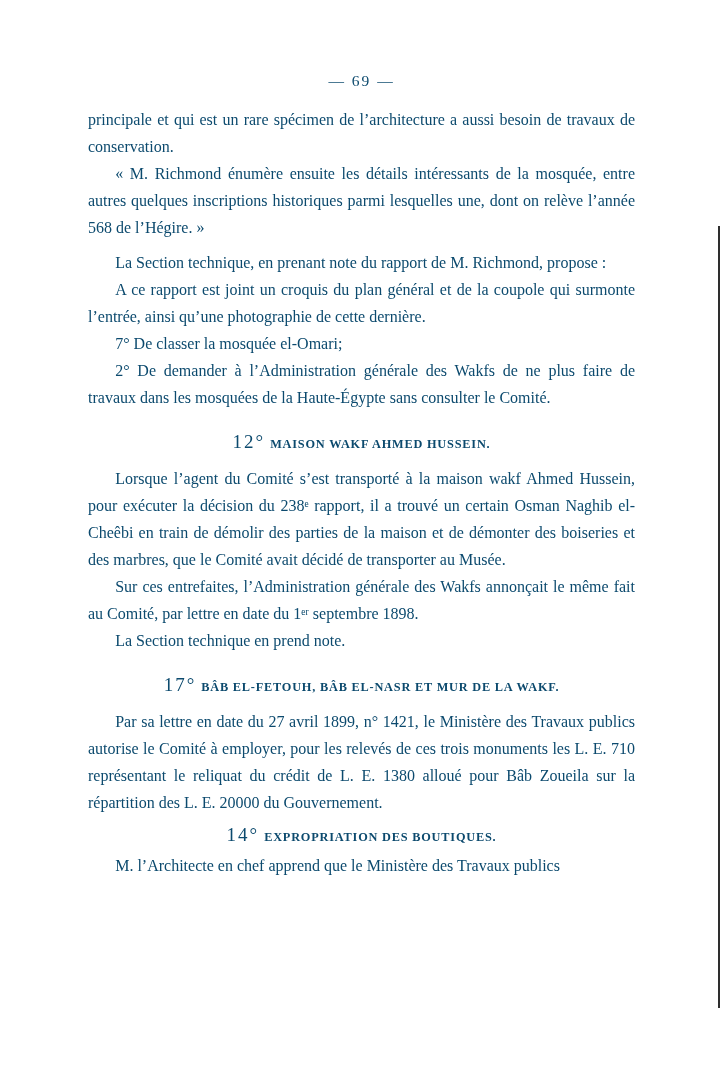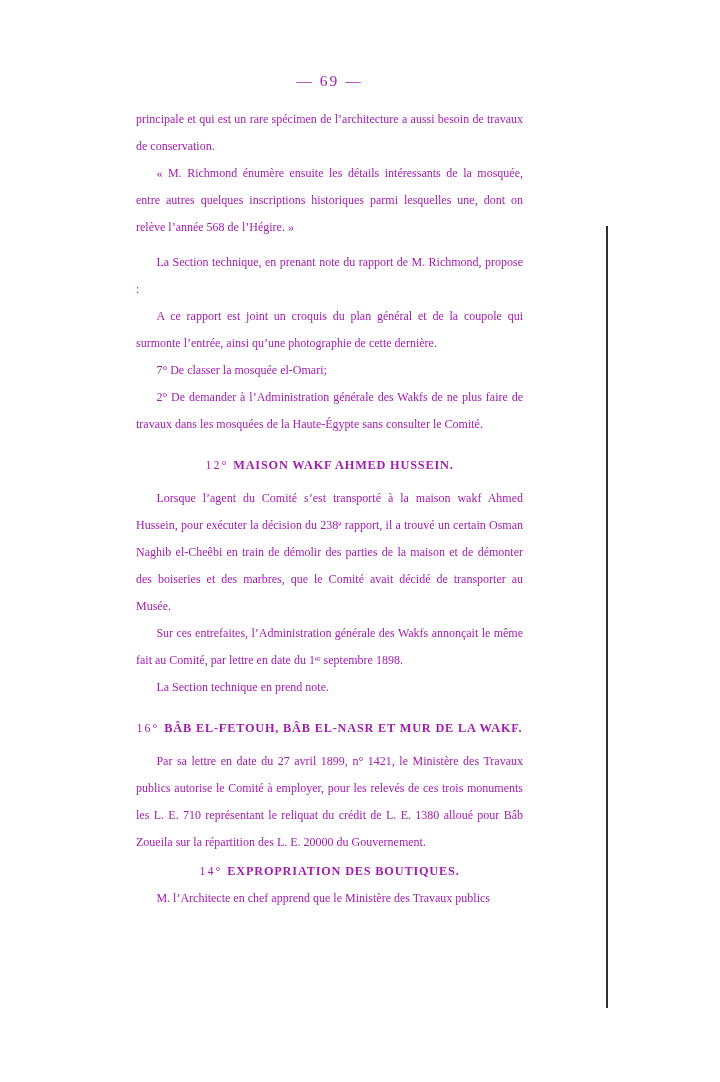--- a/index.html
+++ b/index.html
@@ -10,58 +10,57 @@
     width: 720px;
     height: 1082px;
     background: #ffffff;
     position: relative;
     overflow: hidden;
   }
   .page {
     position: absolute;
     top: 0;
     left: 0;
-    width: 608px;
+    width: 720px;
     height: 1082px;
     font-family: "Liberation Serif", "DejaVu Serif", serif;
-    color: #a21caf;
+    color: #0c4a6e;
     box-sizing: border-box;
-    padding-left: 48px;
   }
   .inner {
     padding: 72px 85px 0 88px;
   }
   .pageno {
     text-align: center;
     font-size: 15.5px;
     letter-spacing: 2px;
     margin-bottom: 16px;
   }
   p.para {
     margin: 0;
-    font-size: 12px;
+    font-size: 16px;
     line-height: 27px;
     text-align: justify;
     text-indent: 1.7em;
   }
   p.noindent {
     text-indent: 0;
   }
   p.gap-top {
     margin-top: 8px;
   }
   .heading {
     margin: 20px 0 12px 0;
     text-align: center;
     font-size: 12.3px;
     font-weight: bold;
     letter-spacing: 0.8px;
   }
   .heading .num {
-    font-size: 12px;
+    font-size: 19px;
     font-weight: normal;
     letter-spacing: 2px;
     margin-right: 5px;
   }
   .heading.tight {
     margin: 8px 0 6px 0;
   }
   .scan-edge {
     position: absolute;
     right: 0;
@@ -86,21 +85,21 @@
     <p class="para">A ce rapport est joint un croquis du plan général et de la coupole qui surmonte l’entrée, ainsi qu’une photographie de cette dernière.</p>
     <p class="para">7° De classer la mosquée el-Omari;</p>
     <p class="para">2° De demander à l’Administration générale des Wakfs de ne plus faire de travaux dans les mosquées de la Haute-Égypte sans consulter le Comité.</p>
 
     <h2 class="heading"><span class="num">12°</span><span>MAISON WAKF AHMED HUSSEIN.</span></h2>
 
     <p class="para">Lorsque l’agent du Comité s’est transporté à la maison wakf Ahmed Hussein, pour exécuter la décision du 238ᵉ rapport, il a trouvé un certain Osman Naghib el-Cheêbi en train de démolir des parties de la maison et de démonter des boiseries et des marbres, que le Comité avait décidé de transporter au Musée.</p>
     <p class="para">Sur ces entrefaites, l’Administration générale des Wakfs annonçait le même fait au Comité, par lettre en date du 1ᵉʳ septembre 1898.</p>
     <p class="para">La Section technique en prend note.</p>
 
-    <h2 class="heading"><span class="num">16°</span><span>BÂB EL-FETOUH, BÂB EL-NASR ET MUR DE LA WAKF.</span></h2>
+    <h2 class="heading"><span class="num">17°</span><span>BÂB EL-FETOUH, BÂB EL-NASR ET MUR DE LA WAKF.</span></h2>
 
     <p class="para">Par sa lettre en date du 27 avril 1899, n° 1421, le Ministère des Travaux publics autorise le Comité à employer, pour les relevés de ces trois monuments les L. E. 710 représentant le reliquat du crédit de L. E. 1380 alloué pour Bâb Zoueila sur la répartition des L. E. 20000 du Gouvernement.</p>
 
     <h2 class="heading tight"><span class="num">14°</span><span>EXPROPRIATION DES BOUTIQUES.</span></h2>
 
     <p class="para">M. l’Architecte en chef apprend que le Ministère des Travaux publics</p>
 
   </div>
 
   <div class="scan-edge"></div>

